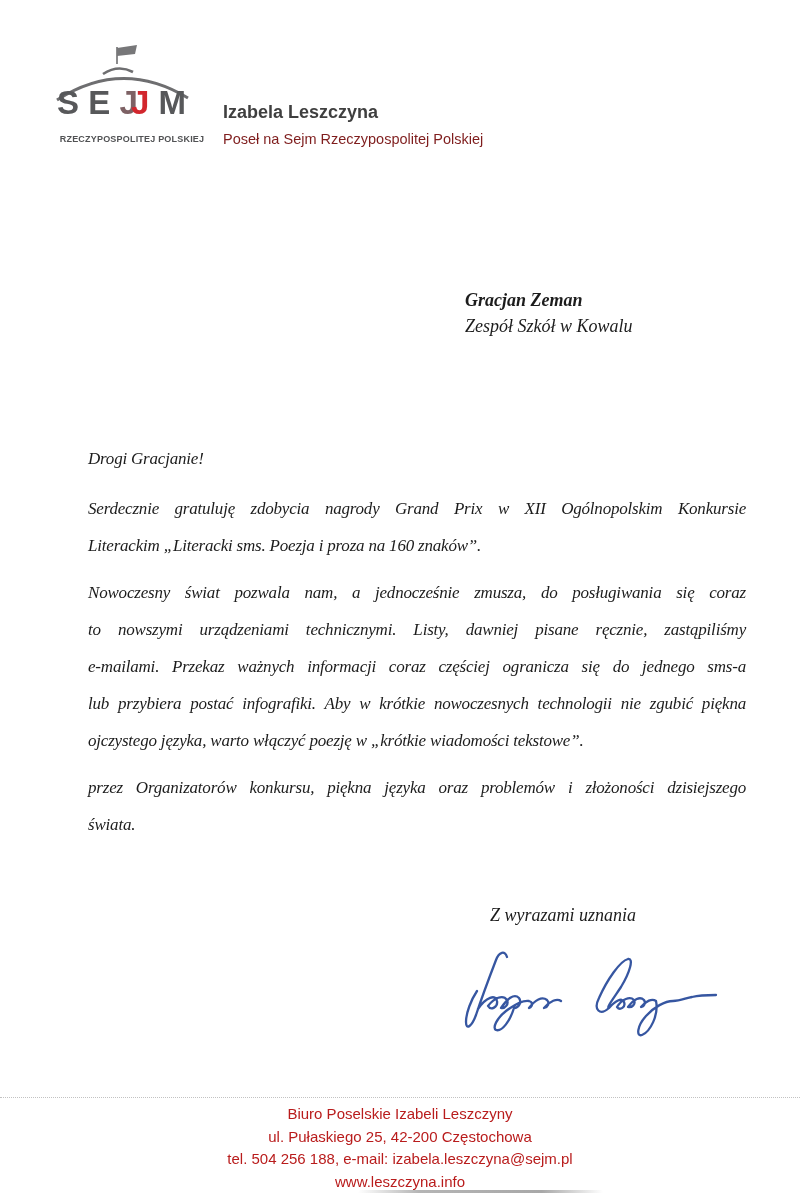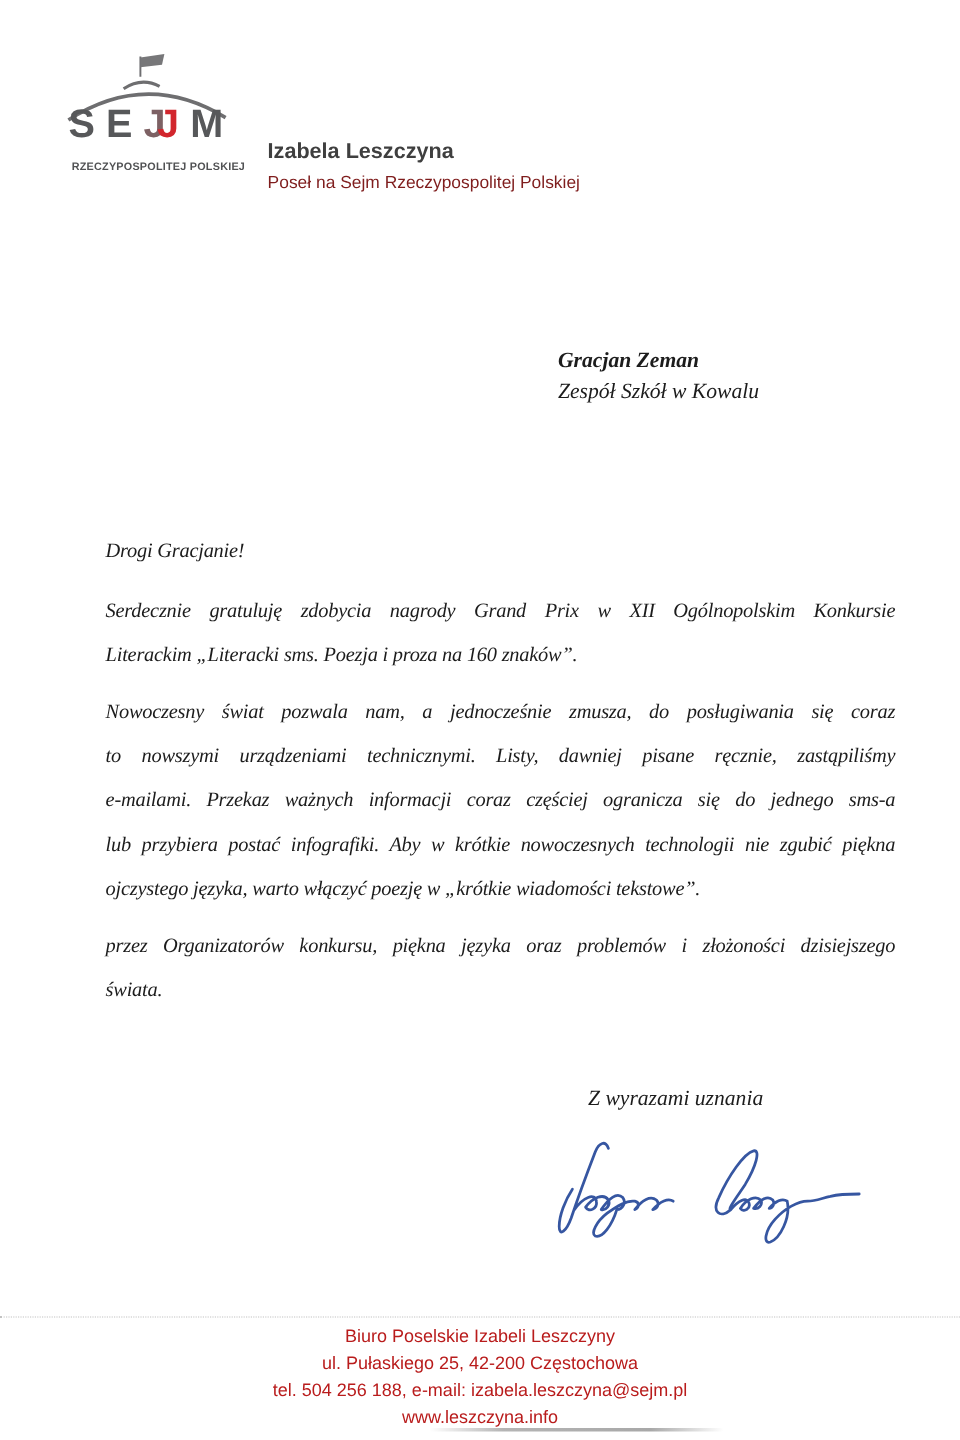--- a/index.html
+++ b/index.html
@@ -20,21 +20,21 @@
   }
   .logo-letters .j-pair{position:relative;display:inline-block;}
   .logo-letters .j-ghost{color:#7d6164;display:inline-block;margin-right:-7px;}
   .logo-letters .j-main{color:#d2262d;position:relative;display:inline-block;}
   .logo-caption{
     position:absolute;left:0;top:92px;width:154px;text-align:center;
     font-family:"Liberation Sans",sans-serif;font-size:9px;font-weight:bold;
     letter-spacing:.2px;color:#515254;white-space:nowrap;
   }
   
-  .header-text{position:absolute;left:223px;top:102px;font-family:"Liberation Sans",sans-serif;color:#3f3f3f;margin-top:14px;}
+  .header-text{position:absolute;left:223px;top:102px;font-family:"Liberation Sans",sans-serif;color:#3f3f3f;}
   .header-name{font-size:18px;font-weight:bold;line-height:21px;}
   .header-title{font-size:14.5px;font-weight:normal;line-height:18px;margin-top:7px;color:#7f1d1d;}
   
   .it{font-style:italic;}
   .dateline{position:absolute;left:465px;top:192px;font-size:18px;line-height:24px;}
   .recipient{position:absolute;left:465px;top:287px;font-size:18px;line-height:26px;}
   .recipient-name{font-weight:bold;font-style:italic;}
   .body-block{position:absolute;left:88px;top:440px;width:658px;font-size:17px;letter-spacing:-0.2px;}
   .salutation{line-height:37px;margin-bottom:13px;}
   .para{margin:0 0 10px 0;}

